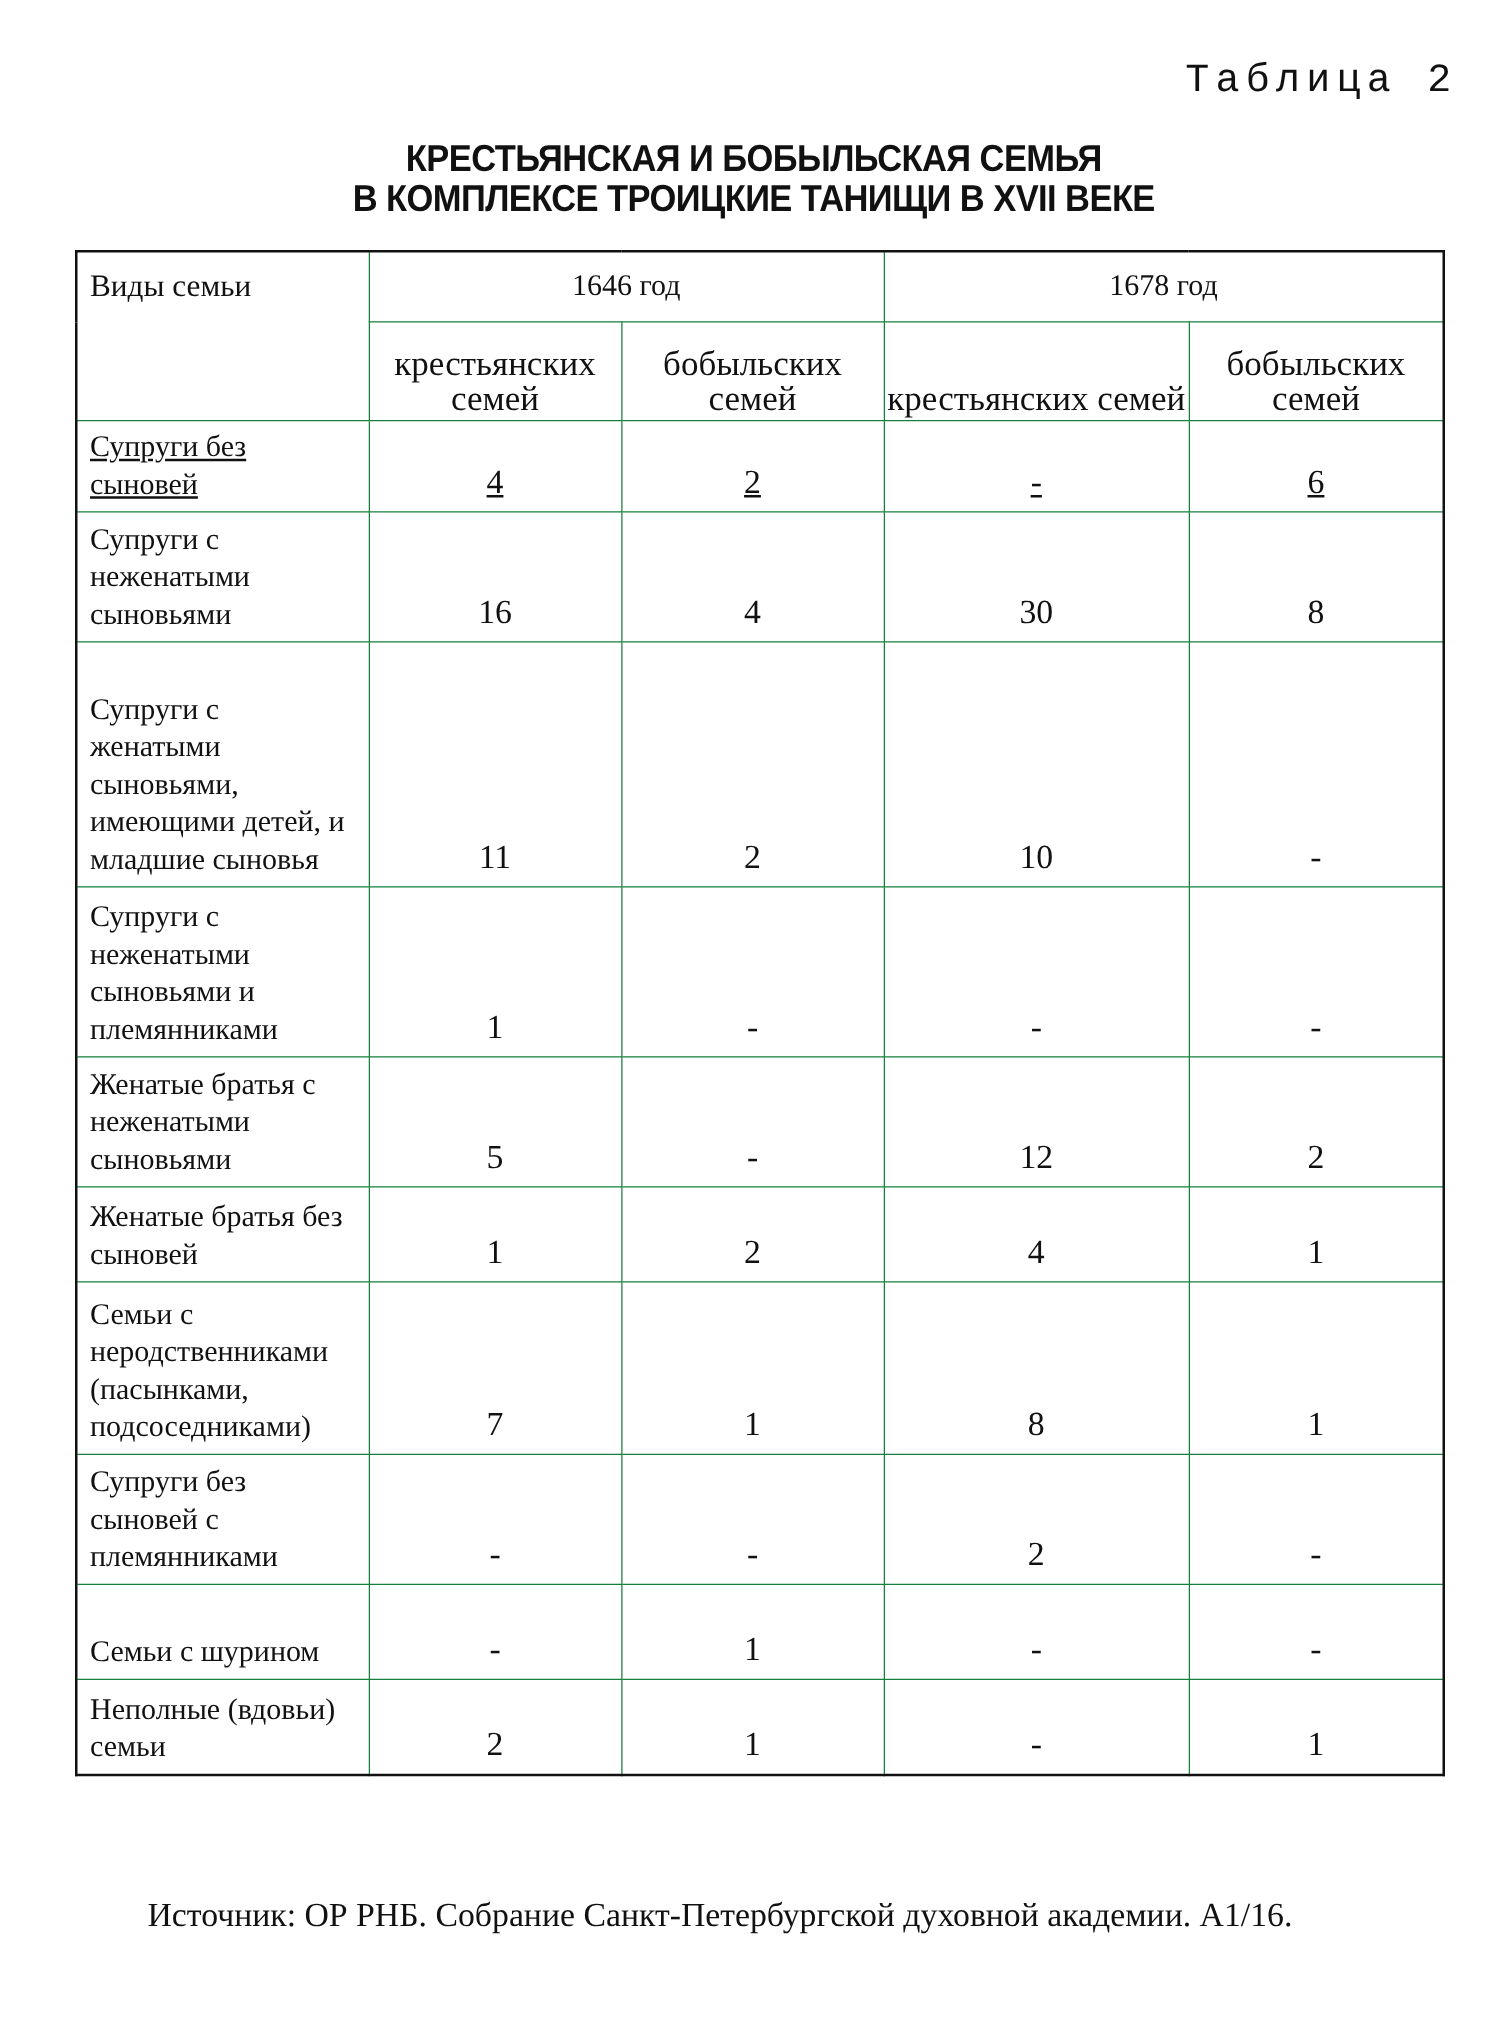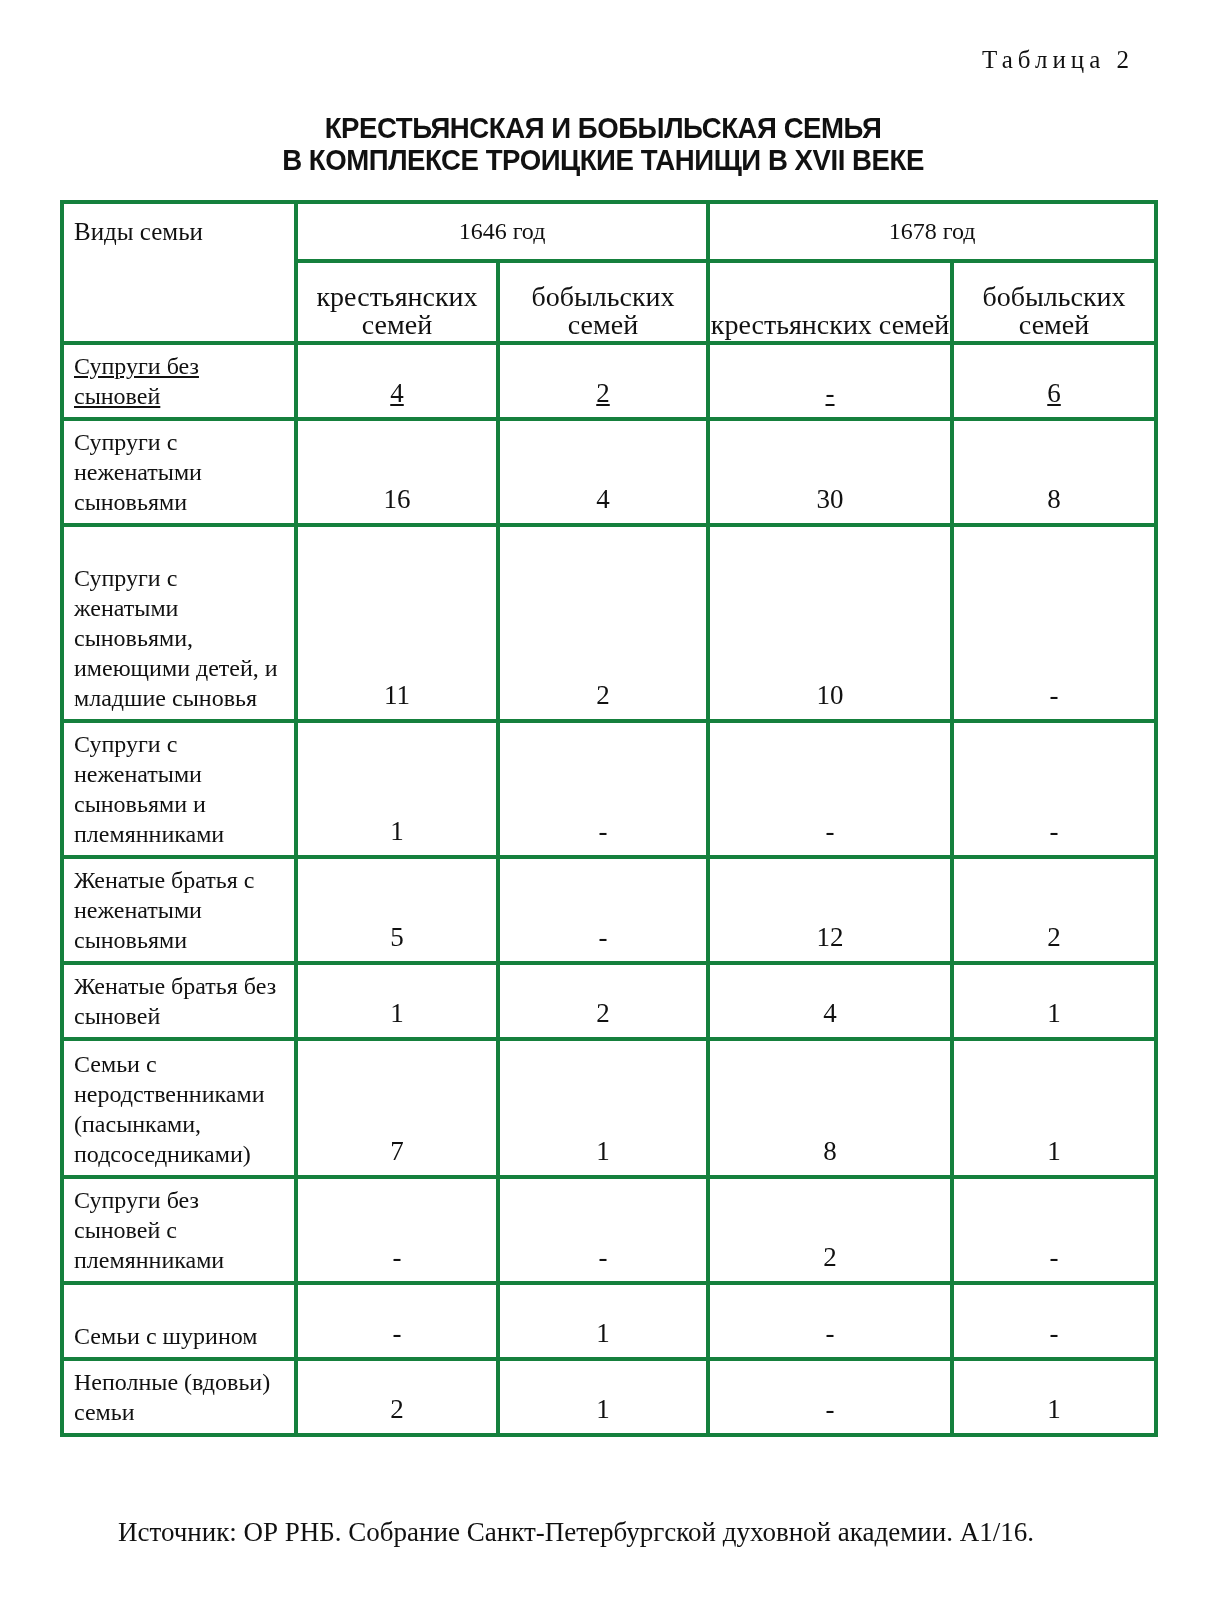--- a/index.html
+++ b/index.html
@@ -1,24 +1,24 @@
 <!DOCTYPE html>
 <html><head>
 <meta charset="utf-8">
 <style>
   html, body { margin: 0; padding: 0; background: #ffffff; }
   body { width: 1206px; height: 1624px; position: relative; overflow: hidden;
          font-family: "Liberation Serif", "DejaVu Serif", serif; color: #111; }
-  .table-label { position: absolute; right: 72px; top: 46px; font-size: 25px; letter-spacing: 5px; }
+  .table-label { position: absolute; right: 40px; top: 46px; font-size: 32px; letter-spacing: 5px; font-family: Liberation Mono, monospace; }
   .title { position: absolute; left: 0; width: 1206px; top: 112px; text-align: center;
            font-family: "Liberation Sans", "DejaVu Sans", sans-serif; font-weight: bold;
            font-size: 30px; line-height: 32px; letter-spacing: -0.5px; transform: scaleX(0.92); }
   table { position: absolute; left: 60px; top: 200px; width: 1094px; border-collapse: collapse;
           border: 2.5px solid #111; table-layout: fixed; }
-  td, th { border: 4px solid #15803d; font-weight: normal; vertical-align: bottom; padding: 0; }
+  td, th { border: 1px solid #15803d; font-weight: normal; vertical-align: bottom; padding: 0; }
   col.c0 { width: 234px; } col.c1 { width: 202px; } col.c2 { width: 210px; } col.c3 { width: 244px; } col.c4 { width: 204px; }
   th.kind { vertical-align: top; text-align: left; font-size: 25px; padding: 14px 10px; }
   th.year { height: 55px; vertical-align: middle; font-size: 24px; text-align: center; }
   th.sub { height: 76px; font-size: 28px; line-height: 28px; text-align: center; padding-bottom: 2px; }
   td.label { font-size: 24px; line-height: 30px; text-align: left; padding: 6px 10px 6px 10px; }
   td.val { text-align: center; font-size: 27px; padding-bottom: 8px; }
   .source { position: absolute; left: 62px; top: 1516px; width: 1100px; font-size: 27px; line-height: 33px; }
   .source .first { padding-left: 56px; }
 </style>
 </head>

